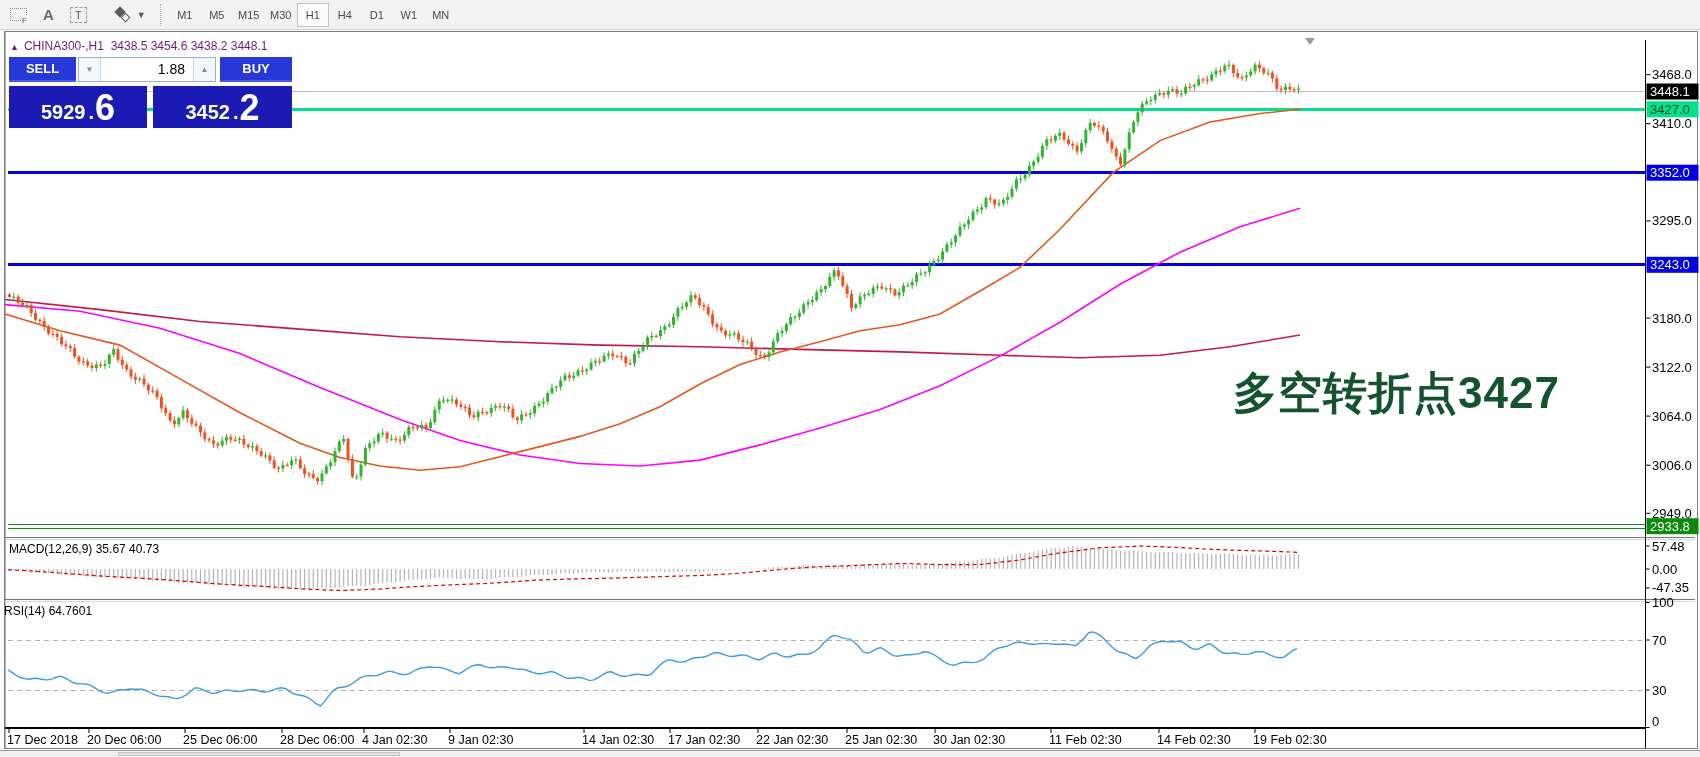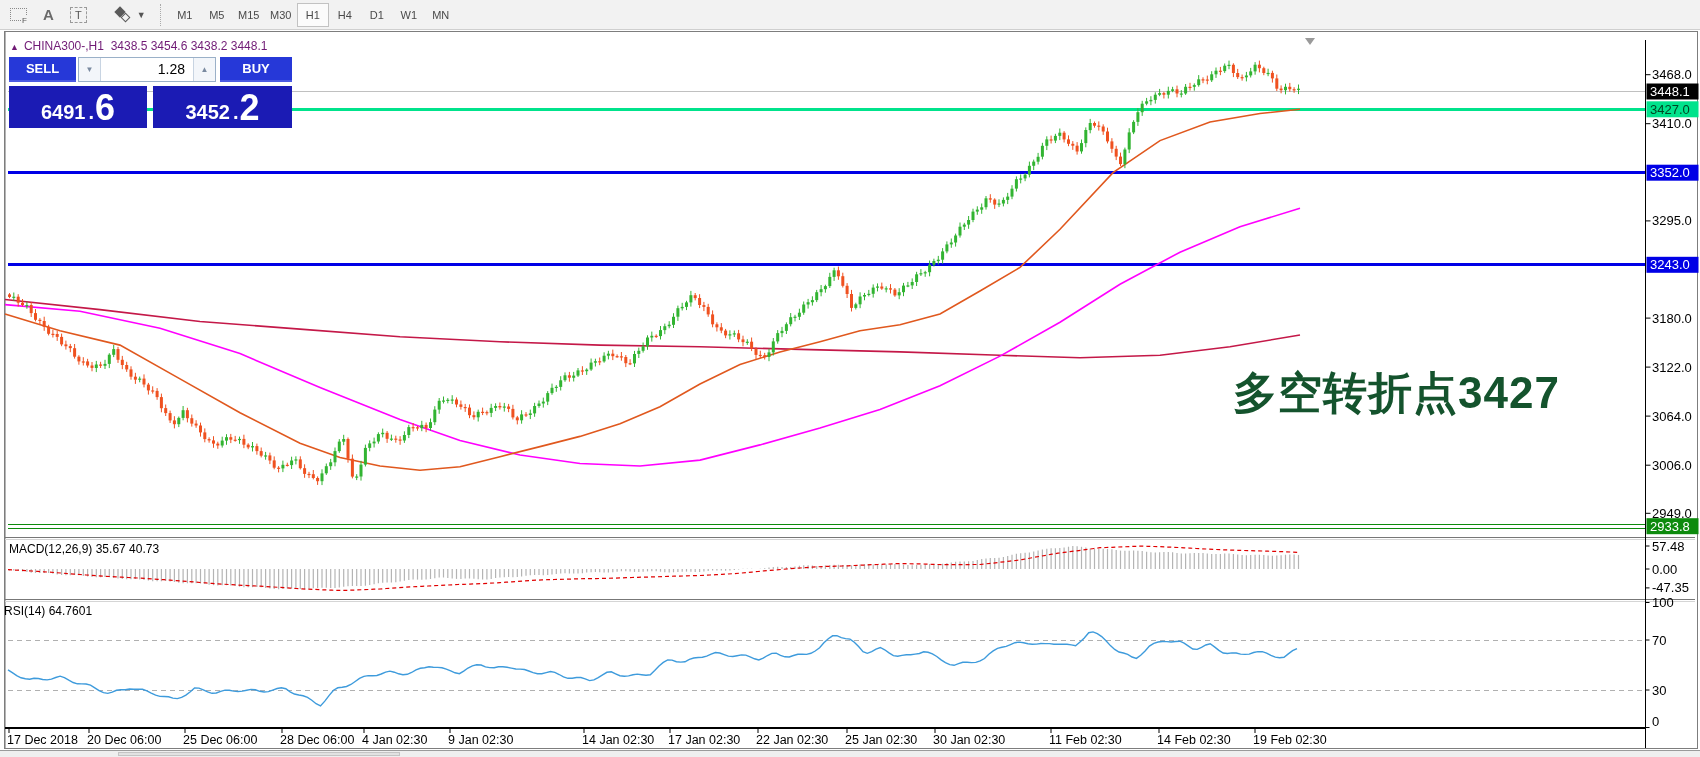--- a/index.html
+++ b/index.html
@@ -1109,28 +1109,28 @@
 
 <div id="symbol-title">
   <span class="tri">▲</span><span>CHINA300-,H1</span>&nbsp;&nbsp;<span>3438.5 3454.6 3438.2 3448.1</span>
 </div>
 
 <div id="trade-panel">
   <div id="trade-row1">
     <div id="sell-button" class="trade-btn">SELL</div>
     <div id="vol-spinner">
       <div class="spin-btn spin-left">▼</div>
-      <div id="volume-value">1.28</div>
+      <div id="volume-value">1.88</div>
       <div class="spin-btn spin-right">▲</div>
     </div>
     <div id="buy-button" class="trade-btn">BUY</div>
   </div>
   <div id="trade-row2">
     <div id="sell-price-box" class="price-box">
-      <span class="p-small">6491</span>
+      <span class="p-small">5929</span>
         <span class="p-dot">.</span>
         <span class="p-big">6</span>
     </div>
     <div id="buy-price-box" class="price-box">
       <span class="p-small">3452</span>
         <span class="p-dot">.</span>
         <span class="p-big">2</span>
     </div>
   </div>
 </div>

